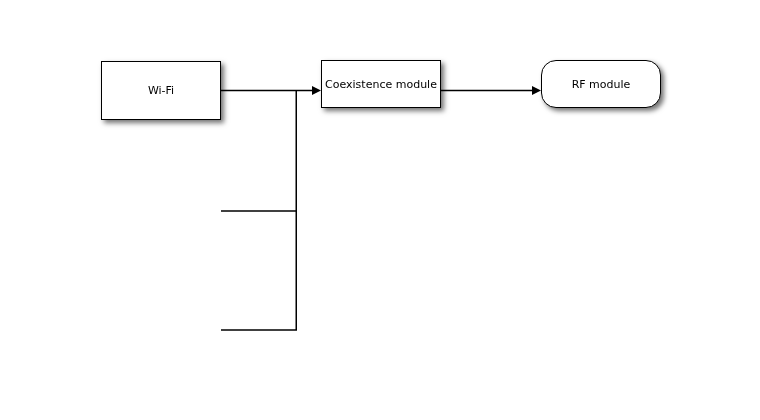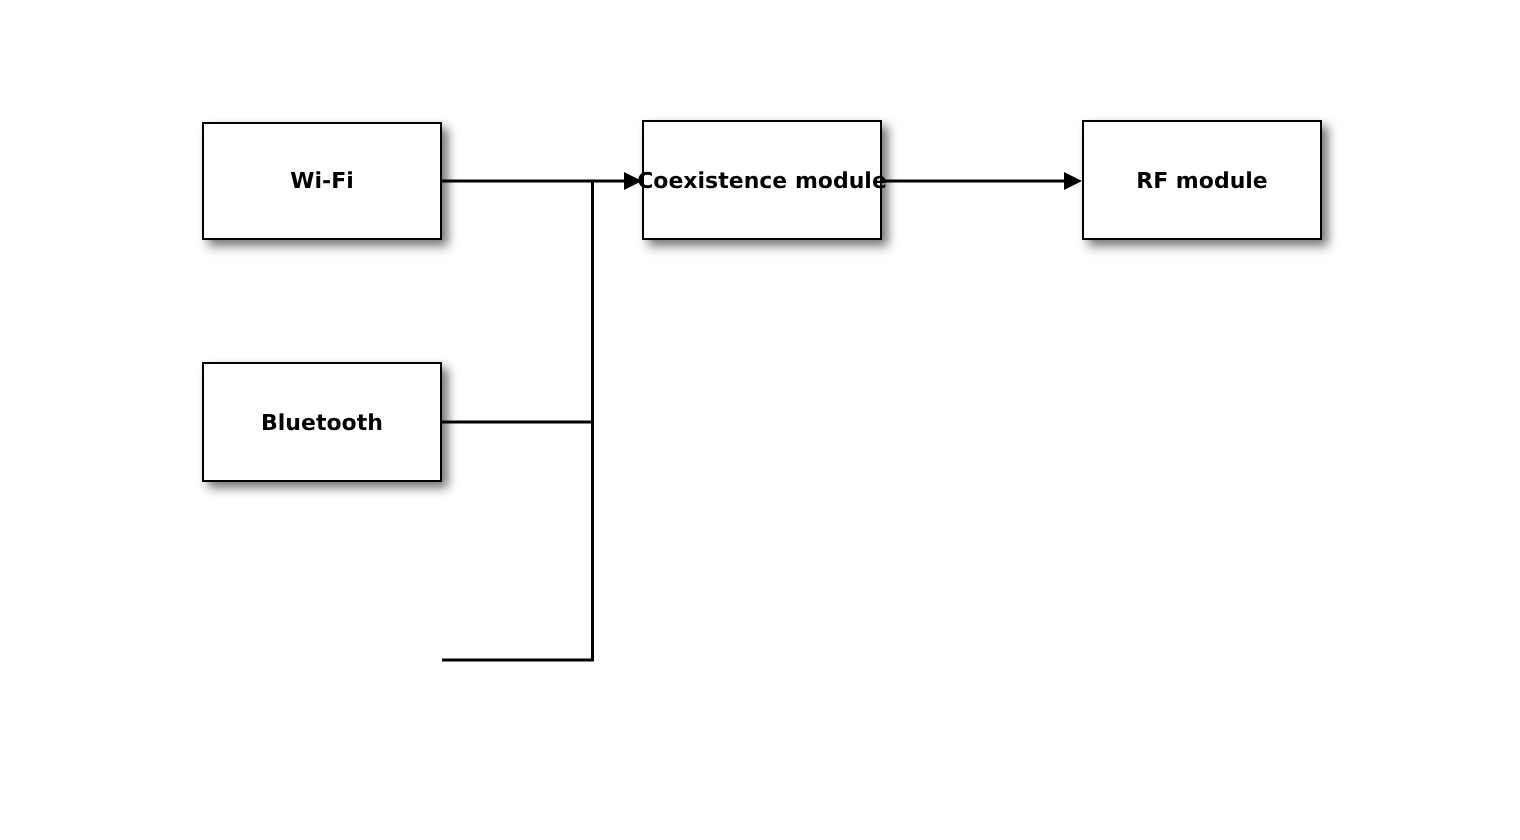--- a/index.html
+++ b/index.html
@@ -11,50 +11,49 @@
     height: 420px;
     background: #ffffff;
     font-family: "DejaVu Sans", "Liberation Sans", sans-serif;
     overflow: hidden;
   }
   .canvas {
     position: relative;
     width: 760px;
     height: 420px;
     background: #ffffff;
-    font-weight: bold;
   }
   .wires {
     position: absolute;
     left: 0;
     top: 0;
     width: 760px;
     height: 420px;
   }
   .node {
     position: absolute;
     box-sizing: border-box;
     width: 120px;
-    height: 60px;
+    height: 48px;
     background: #ffffff;
     border: 1.3px solid #000000;
     box-shadow: 3px 3px 5px rgba(0,0,0,0.55);
     display: flex;
     align-items: center;
     justify-content: center;
     font-size: 11px;
     color: #000000;
     text-align: center;
     white-space: nowrap;
   }
   .node-wifi        { left: 101px; top: 61px;  height: 59px; }
   .node-bluetooth   { left: 101px; top: 181px; }
   .node-zigbee      { left: 101px; top: 300px; }
   .node-coexistence { left: 321px; top: 60px;  }
-  .node-rf          { left: 541px; top: 60px;  }
+  .node-rf          { left: 541px; top: 60px; border-radius: 15px;  }
 </style>
 </head>
 <body>
 
 <div class="canvas">
 
   <svg class="wires" width="760" height="420" viewBox="0 0 760 420" xmlns="http://www.w3.org/2000/svg">
 
     <path d="M 221 90.5 H 312" stroke="#000000" stroke-width="1.5" fill="none"></path>
 
@@ -68,23 +67,20 @@
 
     <path d="M 441 90.5 H 532" stroke="#000000" stroke-width="1.5" fill="none"></path>
 
     <polygon points="541,90.5 532,86 532,95" fill="#000000"></polygon>
   </svg>
 
   <div class="node node-wifi">
     <span>Wi-Fi</span>
   </div>
 
-  <div class="node node-bluetooth">
-    <span>Bluetooth</span>
-  </div>
 
 
   <div class="node node-coexistence">
     <span>Coexistence module</span>
   </div>
 
   <div class="node node-rf">
     <span>RF module</span>
   </div>
 

